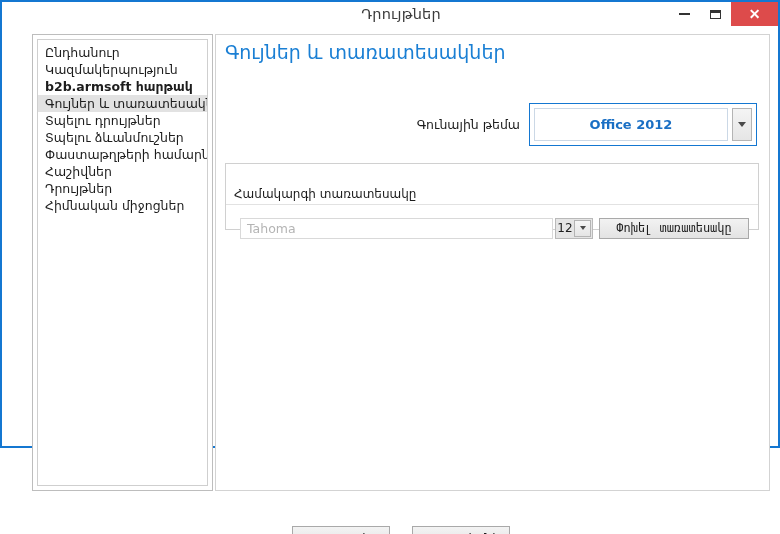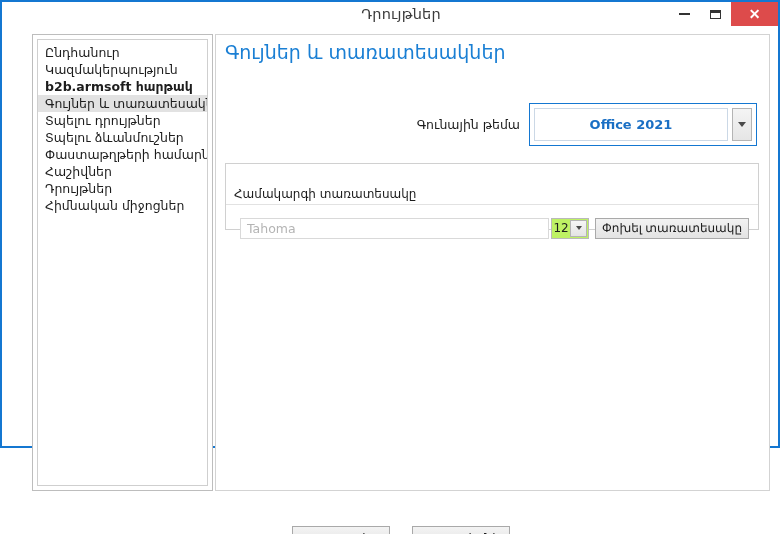--- a/index.html
+++ b/index.html
@@ -248,21 +248,21 @@
     padding-left: 6px;
     white-space: nowrap;
     overflow: hidden;
   }
   .size-combo {
     box-sizing: border-box;
     flex: 0 0 38px;
     height: 21px;
     margin-left: 2px;
     border: 1px solid #b9b9b9;
-    background: #bef264;
+    background: #e5e5e5;
     display: flex;
     align-items: center;
   }
   .size-value {
     flex: 1 1 auto;
     text-align: center;
     font-size: 12px;
     color: #1d1d1d;
   }
   .size-btn {
@@ -283,21 +283,21 @@
     margin-left: 6px;
     border: 1px solid #a9a9a9;
     background: linear-gradient(#f2f2f2, #e3e3e3);
     font-size: 12px;
     color: #1d1d1d;
     display: flex;
     align-items: center;
     justify-content: center;
     white-space: nowrap;
     cursor: default;
-    font-family: Liberation Sans, sans-serif;
+    font-family: Liberation Mono, monospace;
   }
 
   
   .footer {
     position: absolute;
     left: 0;
     right: 0;
     top: 473px;
     height: 45px;
     display: flex;
@@ -360,21 +360,21 @@
         </div>
     </div>
 
     <div class="main-panel">
 
       <div class="page-title">Գույներ և տառատեսակներ</div>
 
       <div class="theme-row">
         <span class="theme-label">Գունային թեմա</span>
         <div class="theme-combo">
-          <div class="theme-combo-field">Office 2021</div>
+          <div class="theme-combo-field">Office 2012</div>
           <div class="theme-combo-btn">
             <span class="caret"></span>
           </div>
         </div>
       </div>
 
       <div class="groupbox">
         <div class="groupbox-header">Համակարգի տառատեսակը</div>
         <div class="groupbox-body">
           <div class="font-field">Tahoma</div>

